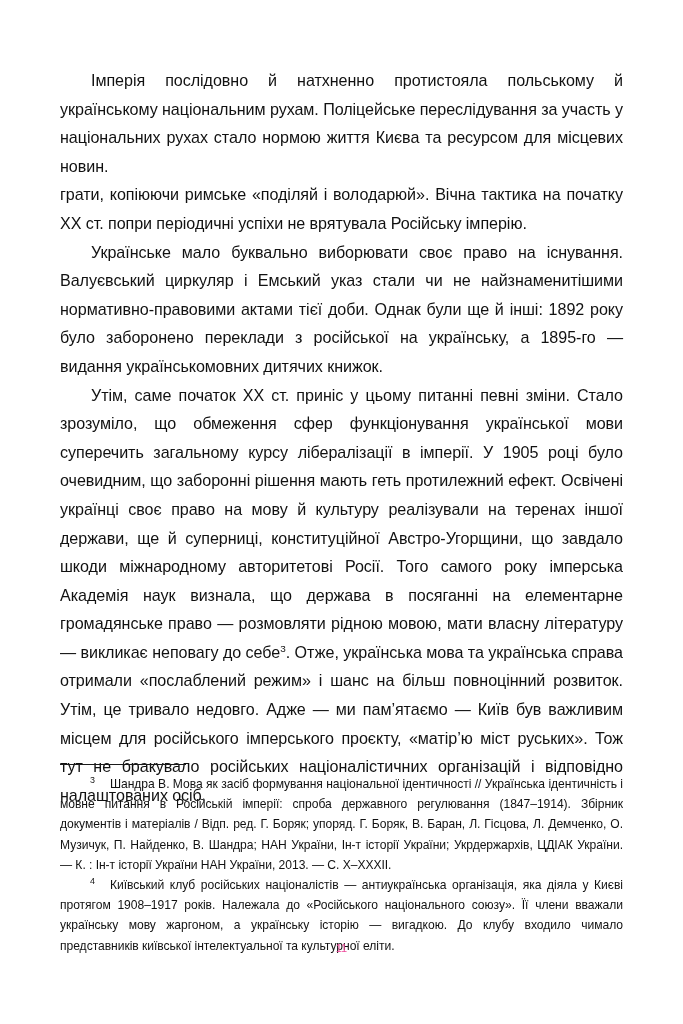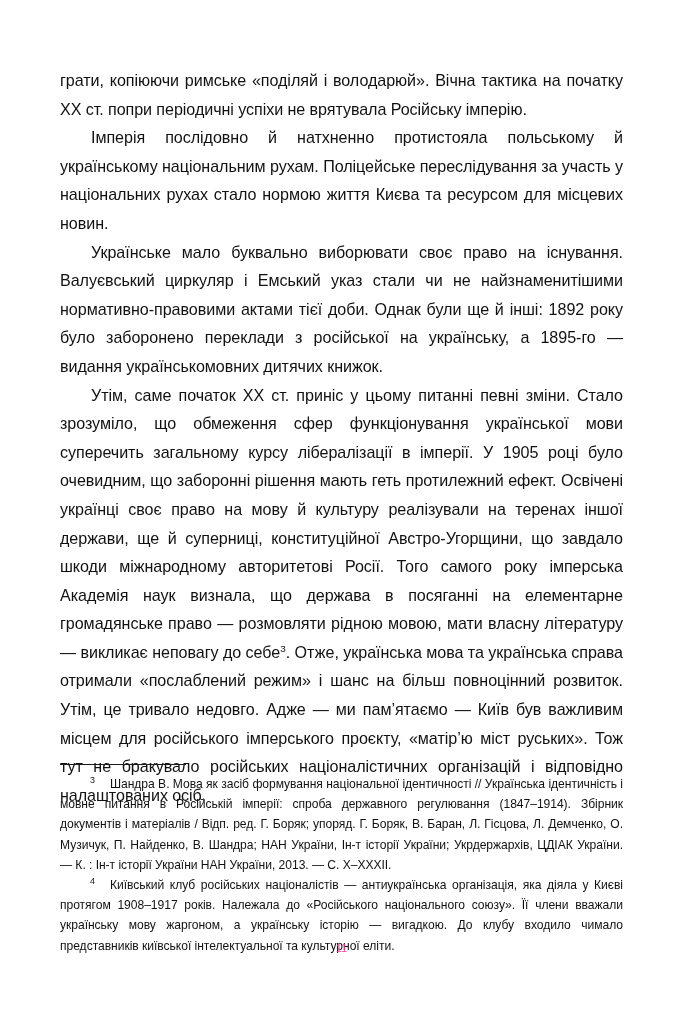--- a/index.html
+++ b/index.html
@@ -103,23 +103,23 @@
     color: #ec4899;
   }
 </style>
 </head>
 <body>
 
 <div class="page">
 
   <div class="body-column">
 
+    <p class="para indent">Імперія послідовно й натхненно протистояла польському й українському національним рухам. Поліцейське переслідування за участь у національних рухах стало нормою життя Києва та ресурсом для місцевих новин.</p>
+
     <p class="para">грати, копіюючи римське «поділяй і володарюй». Вічна тактика на початку ХХ ст. попри періодичні успіхи не врятувала Російську імперію.</p>
-
-    <p class="para indent">Імперія послідовно й натхненно протистояла польському й українському національним рухам. Поліцейське переслідування за участь у національних рухах стало нормою життя Києва та ресурсом для місцевих новин.</p>
 
     <p class="para indent">Українське мало буквально виборювати своє право на існування. Валуєвський циркуляр і Емський указ стали чи не найзнаменитішими нормативно-правовими актами тієї доби. Однак були ще й інші: 1892 року було заборонено переклади з російської на українську, а 1895-го — видання україн­ськомовних дитячих книжок.</p>
 
     <p class="para indent"><span>Утім, саме початок ХХ ст. приніс у цьому питанні певні зміни. Стало зрозуміло, що обмеження сфер функціонування української мови суперечить загальному курсу лібералізації в імперії. У 1905 році було очевидним, що заборонні рішення мають геть протилежний ефект. Освічені українці своє право на мову й культуру реалізували на теренах іншої держави, ще й суперниці, конституційної Австро-Угорщини, що завдало шкоди міжнародному авторитетові Росії. Того самого року імперська Академія наук визнала, що держава в посяганні на елементарне громадянське право — розмовляти рідною мовою, мати власну літературу — викликає неповагу до себе</span><sup class="fnref">3</sup><span>. Отже, українська мова та українська справа отримали «послаблений режим» і шанс на більш повноцінний розвиток. Утім, це тривало недовго. Адже — ми пам’ятаємо — Київ був важливим місцем для російського імперського проєкту, «матір’ю міст руських». Тож тут не бракувало російських націоналістичних організацій і відповідно налаштованих осіб.</span></p>
 
 
   </div>
 
   <div class="footnotes">
     <div class="fn-rule"></div>

